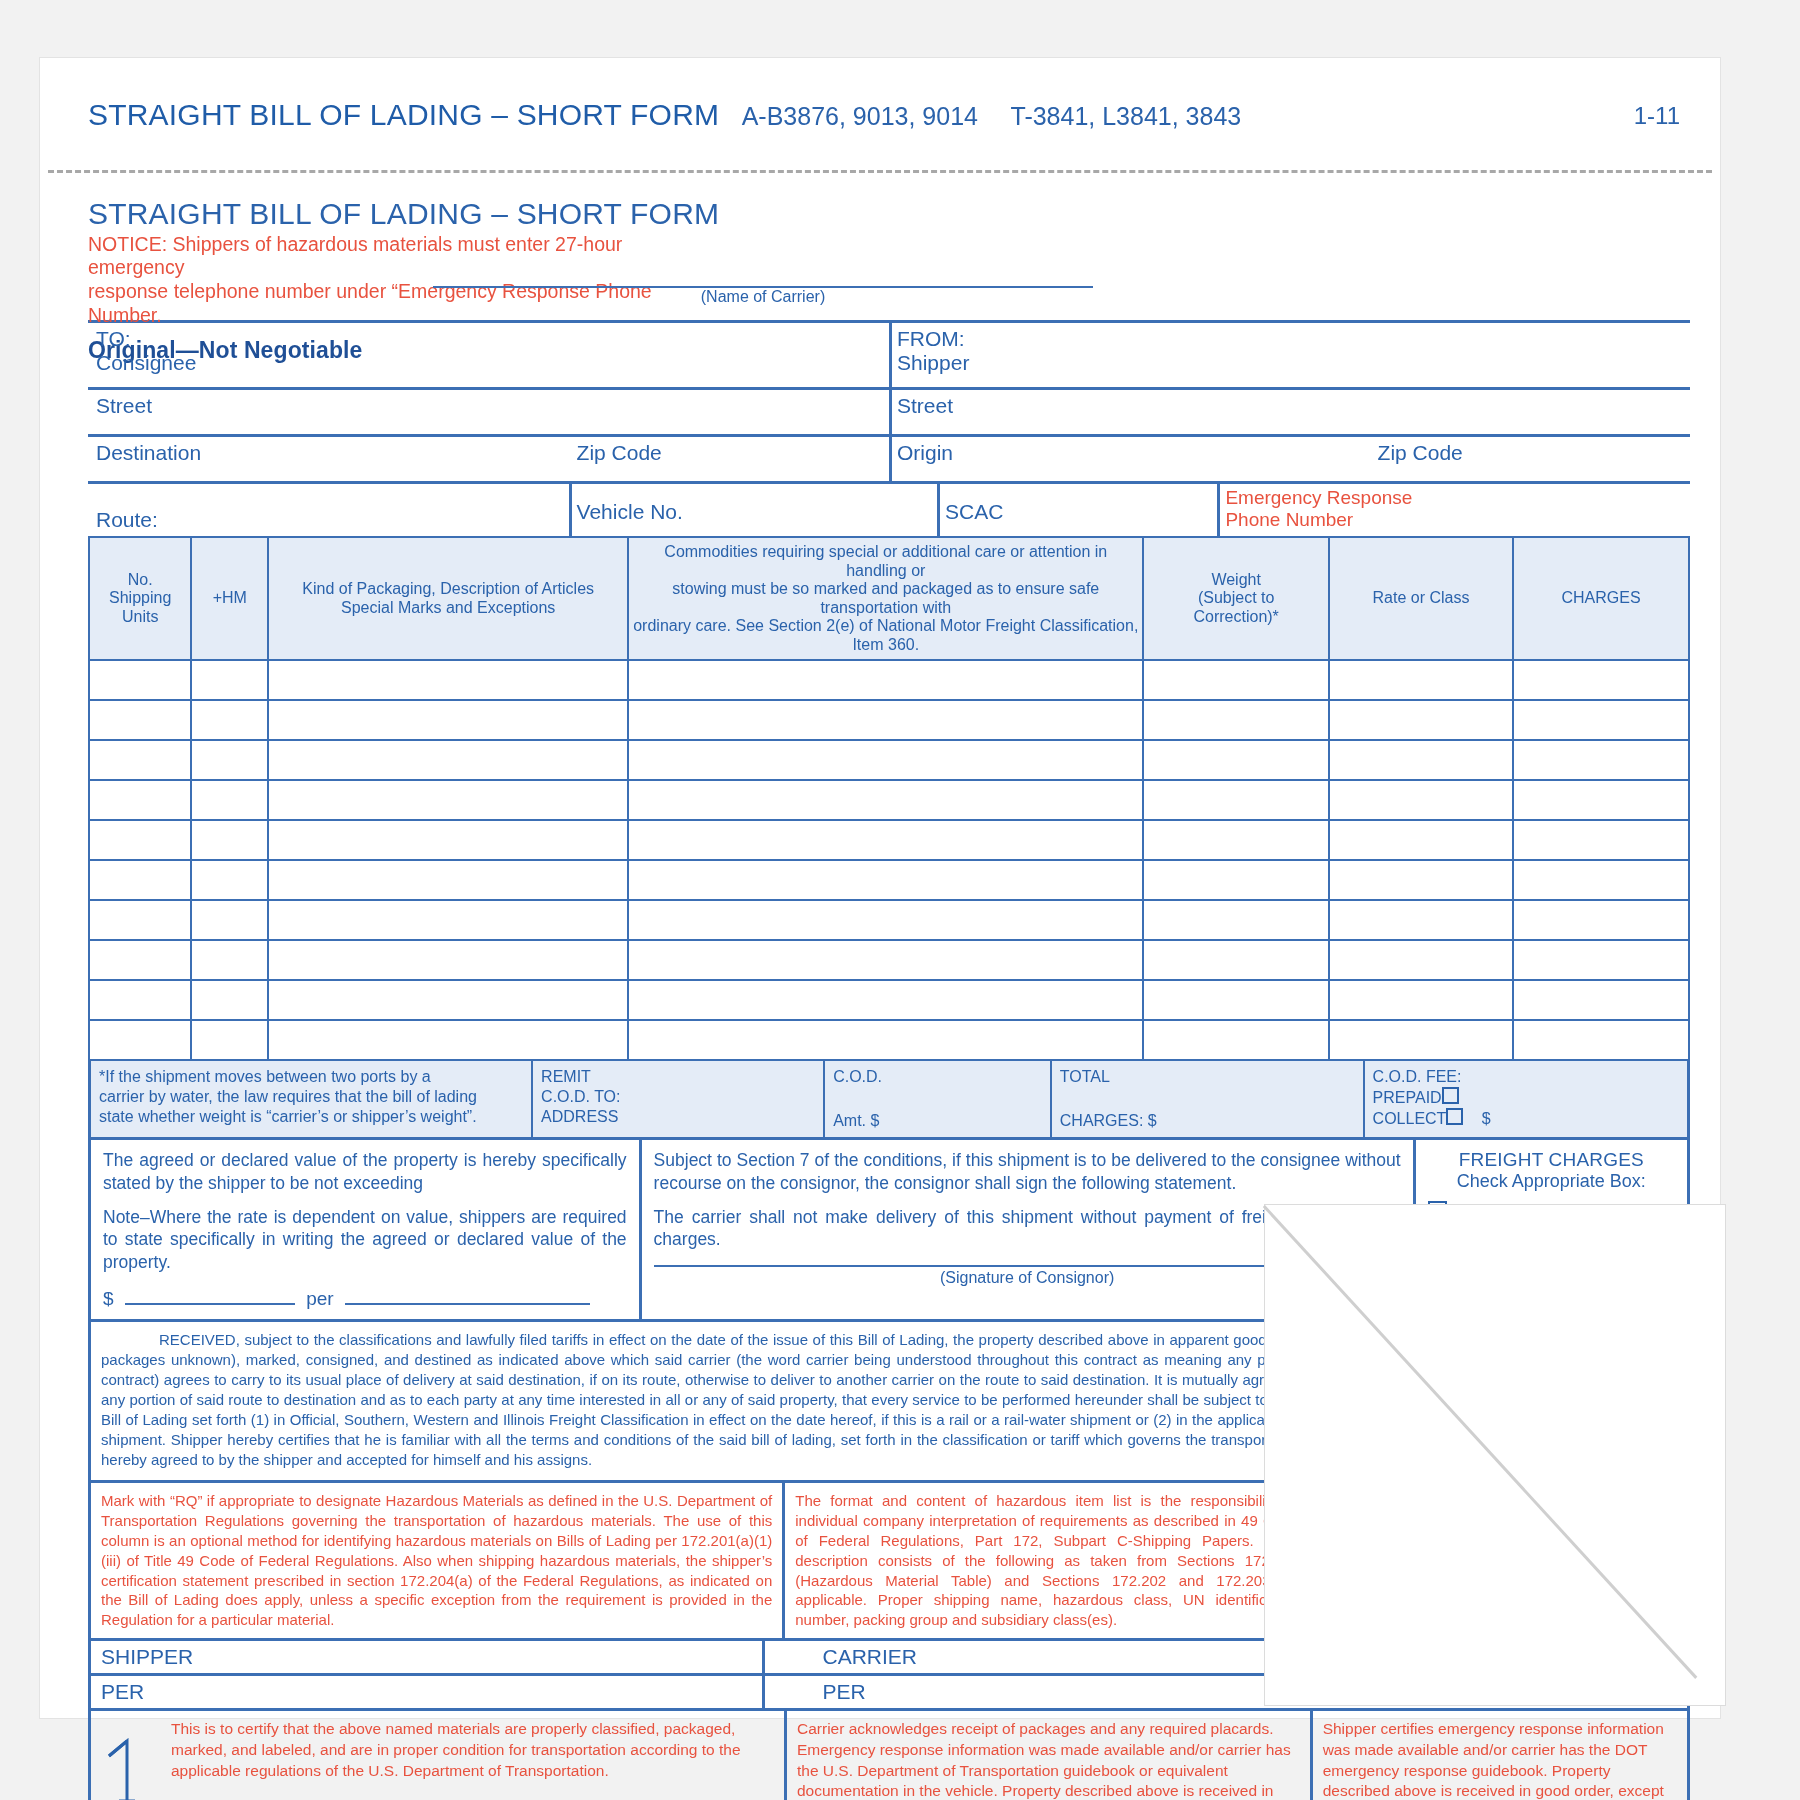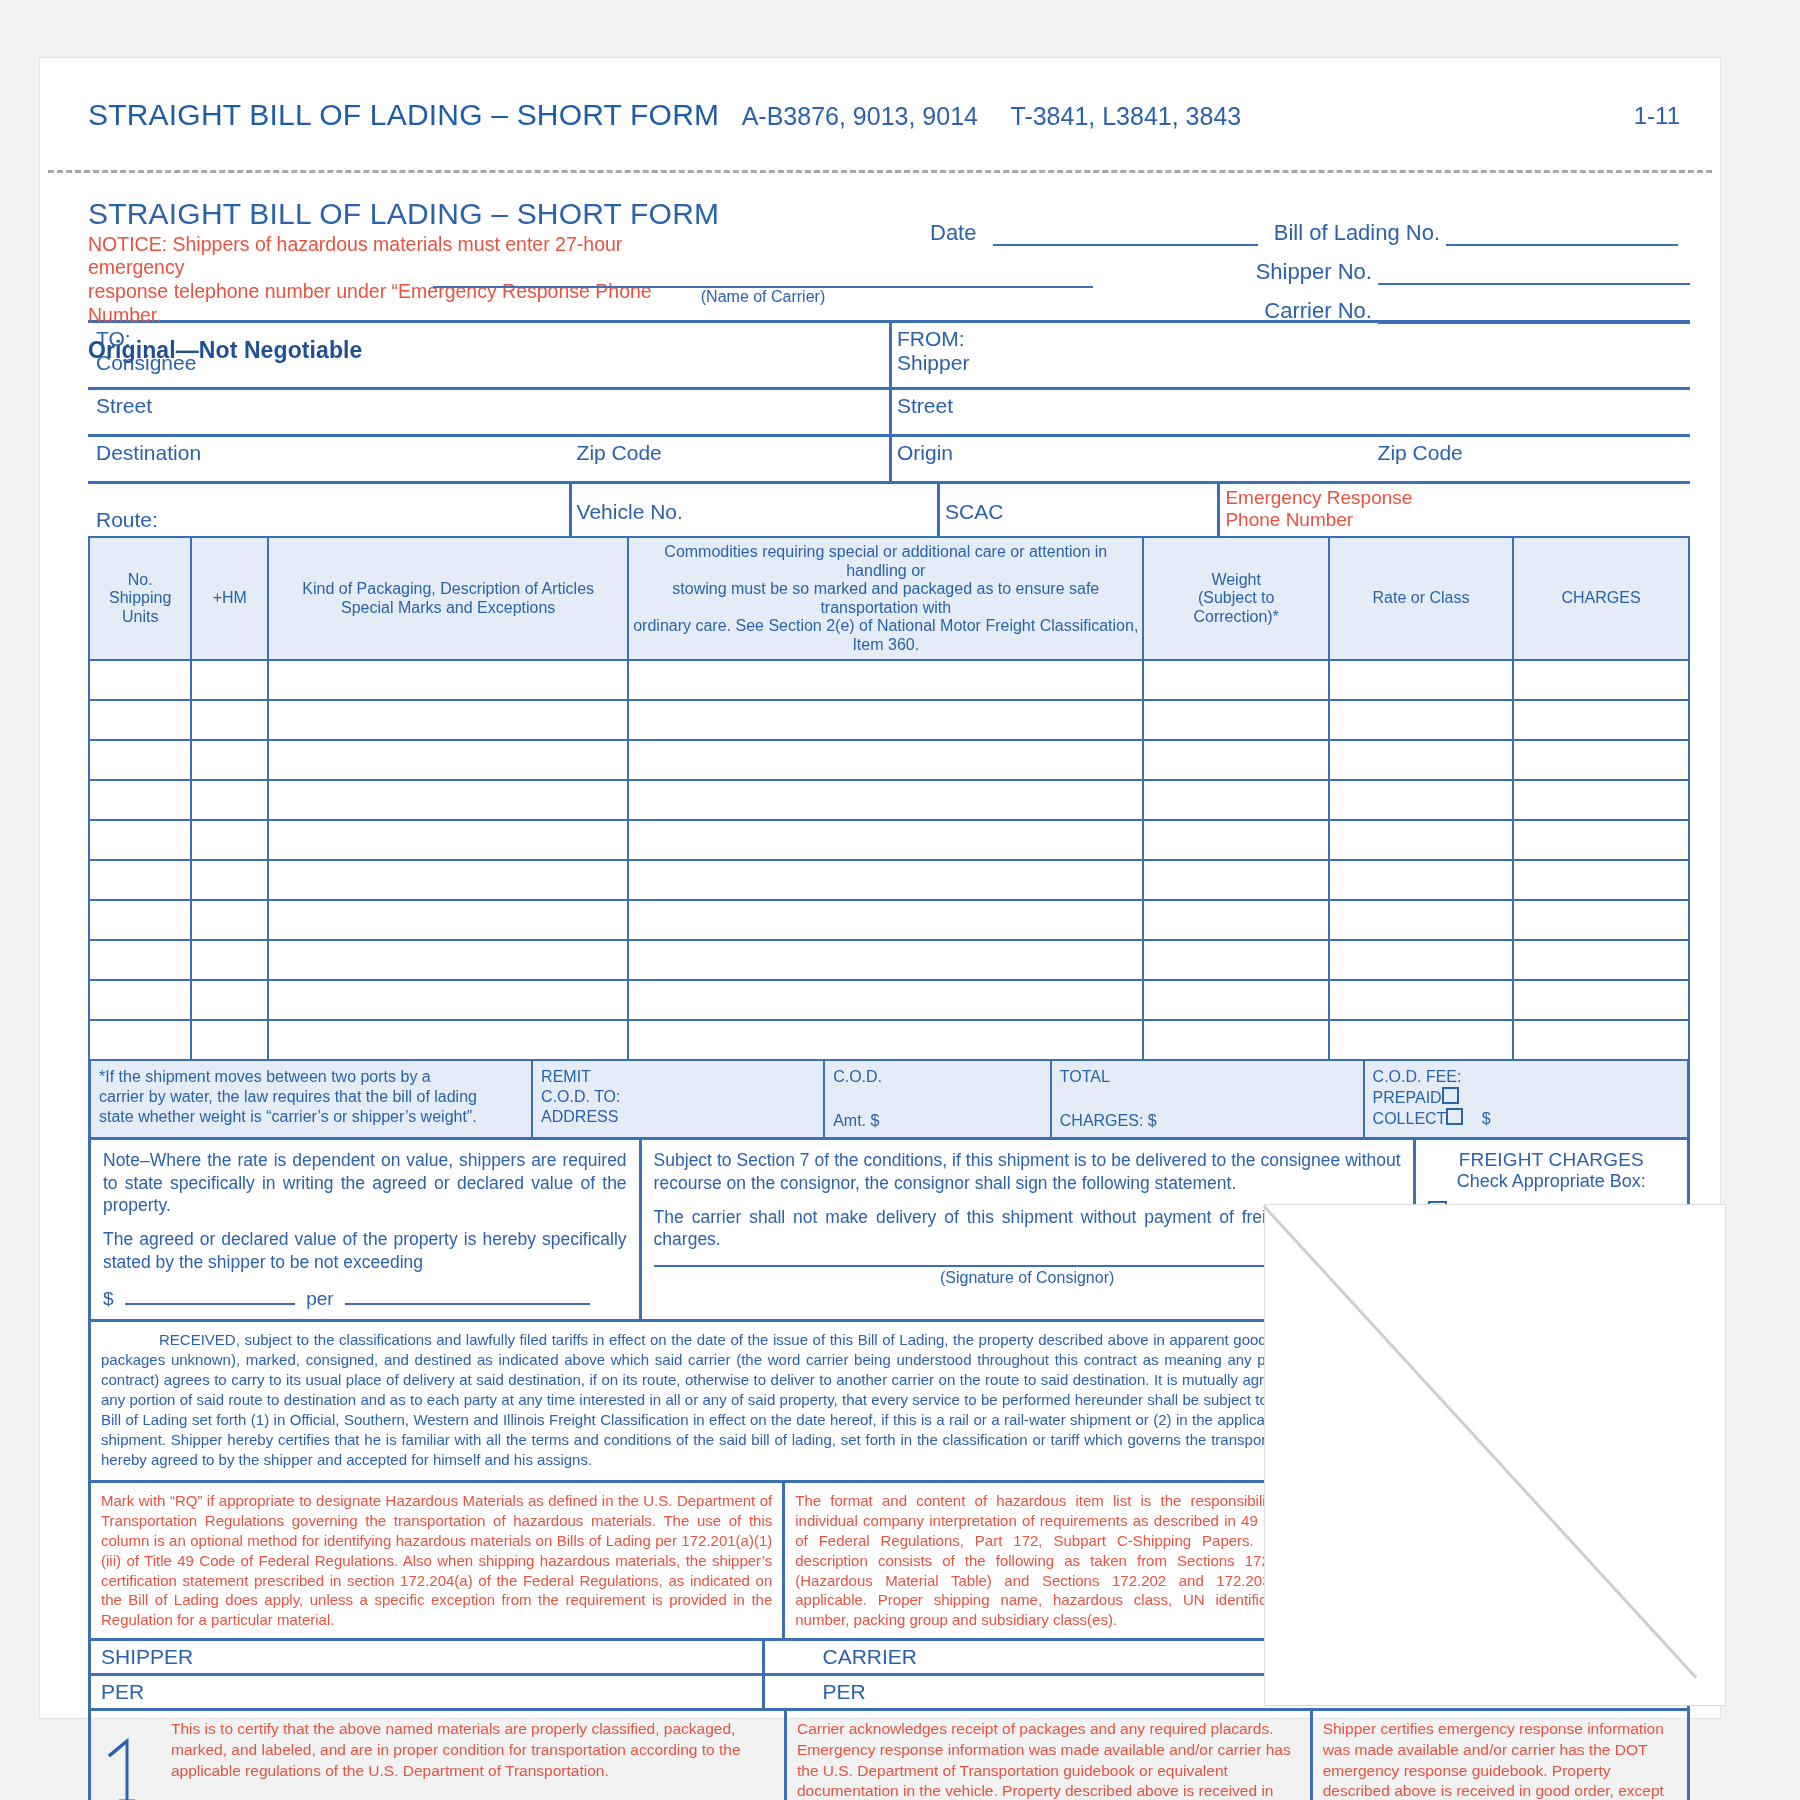--- a/index.html
+++ b/index.html
@@ -107,36 +107,20 @@
       <div style="position:relative;height:122px;">
         <div class="t2">STRAIGHT BILL OF LADING – SHORT FORM</div>
         <div class="notice">
           <div>NOTICE: Shippers of hazardous materials must enter 27-hour emergency</div>
           <div>response telephone number under “Emergency Response Phone Number.</div>
         </div>
         <div class="orig">Original—Not Negotiable</div>
         <div class="carrier-line"></div>
         <div class="carrier-cap">(Name of Carrier)</div>
 
-        <div class="dtrow">
-          <div class="r">
-            <span>Date</span>
-            <span class="ln" style="width:265px;margin:0 10px;"></span>
-            <span>Bill of Lading No.</span>
-            <span class="ln" style="width:232px;"></span>
-          </div>
-          <div class="r" style="text-align:right;">
-            <span>Shipper No.</span>
-            <span class="ln" style="width:312px;"></span>
-          </div>
-          <div class="r" style="text-align:right;">
-            <span>Carrier No.</span>
-            <span class="ln" style="width:312px;"></span>
-          </div>
-        </div>
       </div>
 
       <div style="border-top:3px solid #3c6fb4;">
 
         <div class="row r1">
           <div class="vl" style="left:50%;"></div>
           <div class="cell" style="left:0;width:50%;">
             <div>TO:</div>
             <div>Consignee</div>
           </div>
@@ -348,22 +332,22 @@
           </div>
           <div>
             <span>COLLECT</span><span class="cbx"></span>
             <span style="margin-left:14px;">$</span>
           </div>
         </div>
       </div>
 
       <div class="notes">
         <div style="width:34.5%;">
+          <p>The agreed or declared value of the property is hereby specifically stated by the shipper to be not exceeding</p>
           <p>Note–Where the rate is dependent on value, shippers are required to state specifically in writing the agreed or declared value of the property.</p>
-          <p>The agreed or declared value of the property is hereby specifically stated by the shipper to be not exceeding</p>
           <div style="font-size:19px;">
             <span>$</span>
             <span style="display:inline-block;width:170px;border-bottom:2px solid #3c6fb4;height:18px;margin:0 6px;"></span>
             <span>per</span>
             <span style="display:inline-block;width:245px;border-bottom:2px solid #3c6fb4;height:18px;margin-left:6px;"></span>
           </div>
         </div>
         <div style="width:48.5%;">
           <p>Subject to Section 7 of the conditions, if this shipment is to be delivered to the consignee without recourse on the consignor, the consignor shall sign the following statement.</p>
           <p>The carrier shall not make delivery of this shipment without payment of freight and all other charges.</p>

